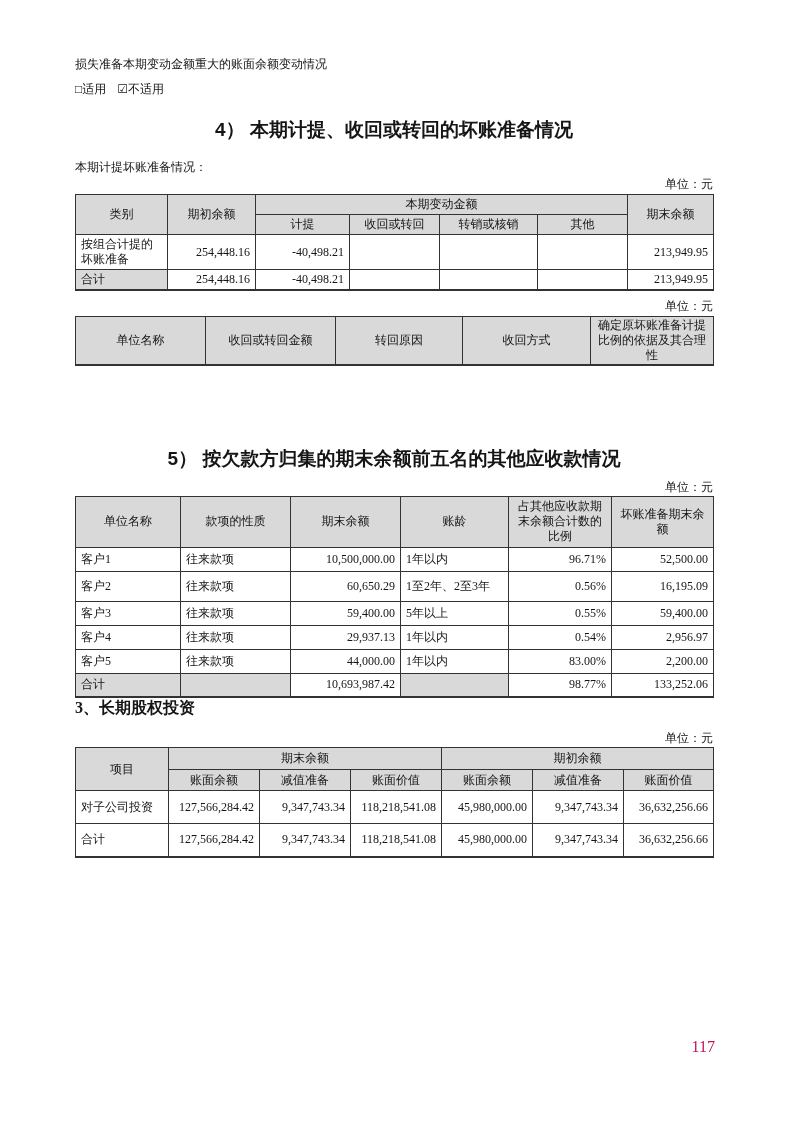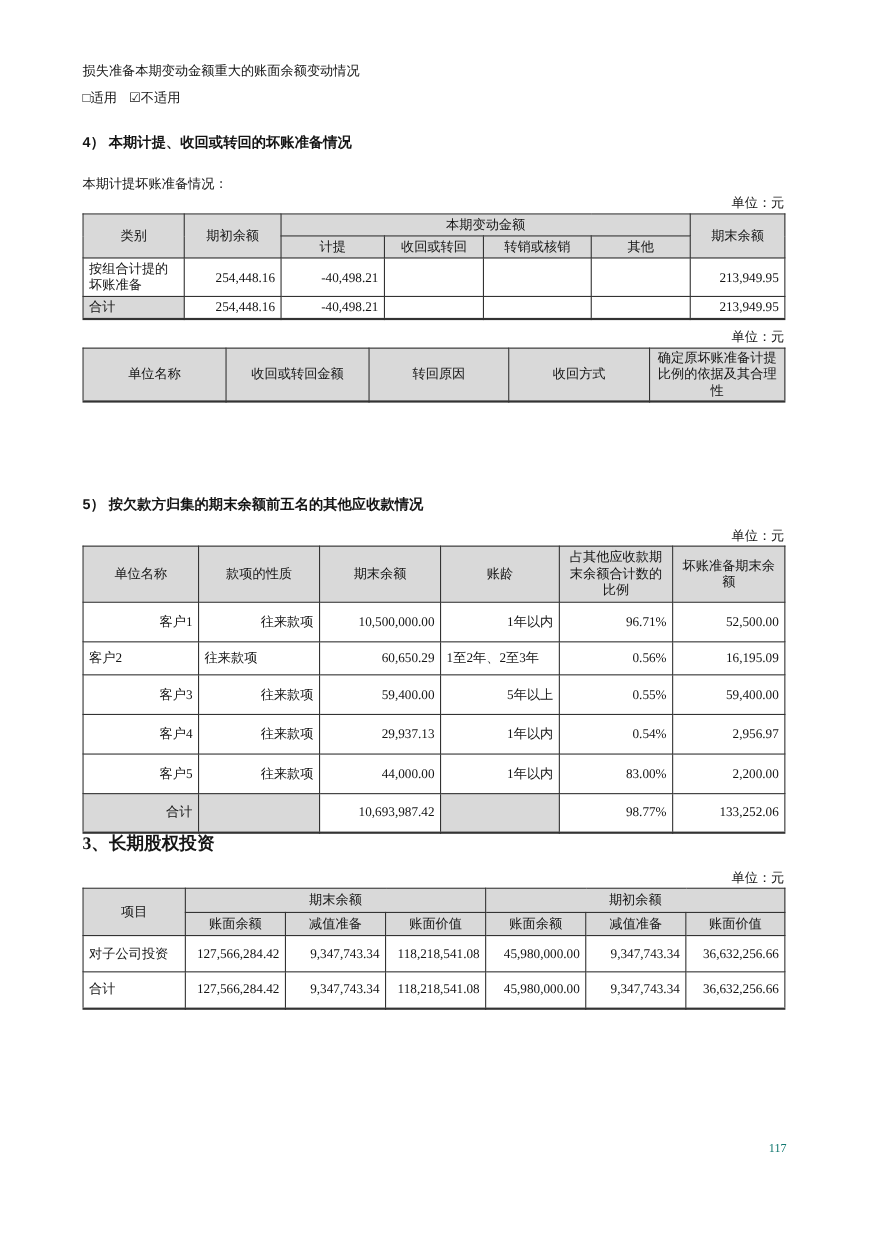--- a/index.html
+++ b/index.html
@@ -12,22 +12,23 @@
     color: #151515;
     position: relative;
     overflow: hidden;
   }
   .content { padding: 56px 80px 0 75px; width: 793px; }
   p { margin: 0; line-height: 16px; }
   .checkbox-line { margin-top: 9px; line-height: 16px; }
   .checkbox-line .opt { margin-right: 8px; }
   .h-sub {
     font-family: "Liberation Sans", "DejaVu Sans", sans-serif;
-    font-weight: bold; font-size: 13px; line-height: 17px;
+    font-weight: bold; font-size: 19px; line-height: 17px;
     margin-top: 24px;
+    text-align: center;
   }
   .h-sub5 { margin-top: 84px; }
   .h-main {
     font-family: Liberation Serif, serif;
     font-weight: bold; font-size: 16px; line-height: 20px;
   }
   .note { margin-top: 21px; }
   .note2 { margin-top: 60px; }
   .unit { text-align: right; line-height: 15px; margin-top: 2px; }
   .unit-2 { margin-top: 8px; }
@@ -46,32 +47,32 @@
   td {
     border: 1px solid #333;
     padding: 1px 5px;
     line-height: 15px;
     vertical-align: middle;
     word-break: break-all;
   }
   .hd { background: #d9d9d9; text-align: center; }
   .gray { background: #d9d9d9; }
   .num { text-align: right; font-family: Liberation Serif, serif; margin-top: 36px; }
-  .r19 > td { height: 36px; text-align: right; }
+  .r19 > td { height: 24px; }
   .r20 > td { height: 20px; }
   .r21 > td { height: 21px; }
   .r22 > td { height: 22px; }
   .r30 > td { height: 30px; }
   .r33 > td { height: 33px; }
   .r35 > td { height: 35px; }
   .r51 > td { height: 51px; }
   .r55 > td { height: 40px; }
   .page-num {
     position: absolute; top: 1038px; right: 78px;
-    font-size: 11px; color: #0f766e;
+    font-size: 16px; color: #be185d;
   }
 </style>
 </head>
 <body>
 
 <div class="content">
 
   <p>损失准备本期变动金额重大的账面余额变动情况</p>
 
   <div class="checkbox-line">

